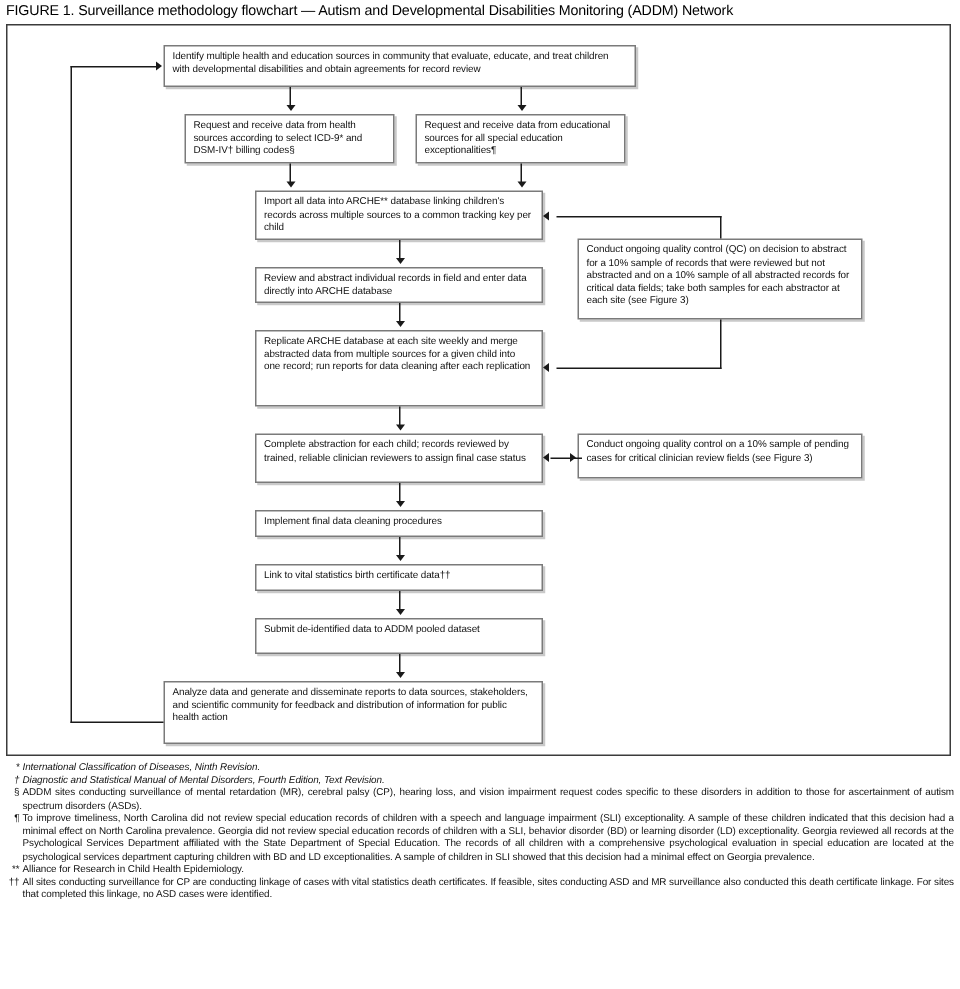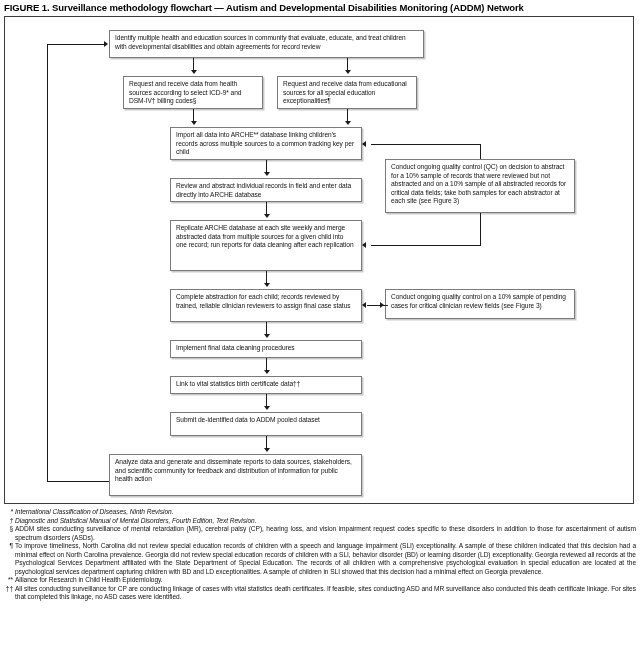--- a/index.html
+++ b/index.html
@@ -16,21 +16,21 @@
     overflow: hidden;
   }
 
   
   #figure-title {
     position: absolute;
     left: 4px;
     top: 2px;
     width: 634px;
     font-size: 9.5px;
-    font-weight: bold;
+    font-weight: normal;
     letter-spacing: -0.1px;
     white-space: nowrap;
   }
 
   
   #chart-frame {
     position: absolute;
     left: 4px;
     top: 16px;
     width: 630px;

